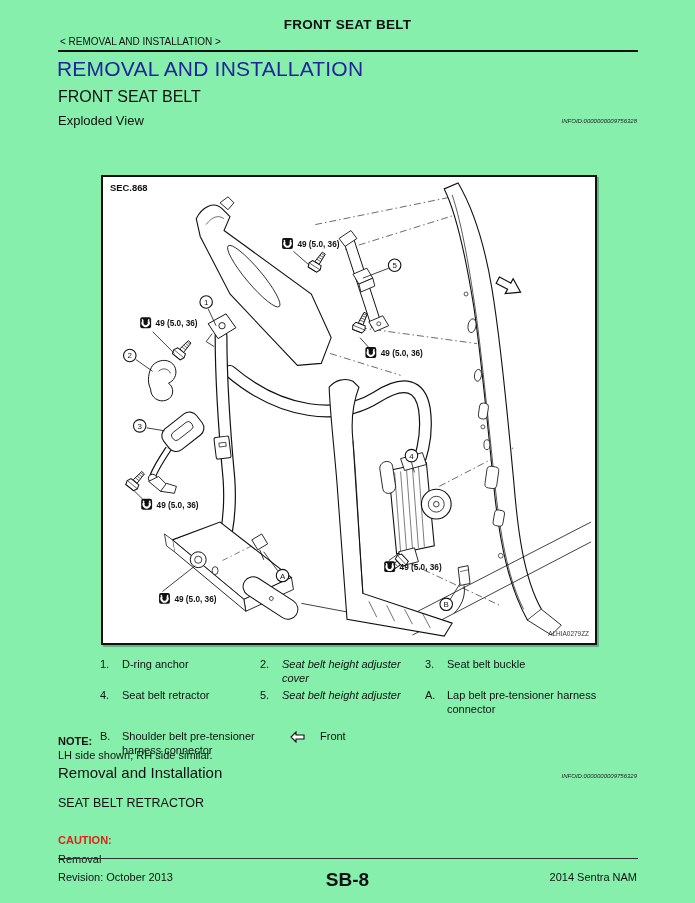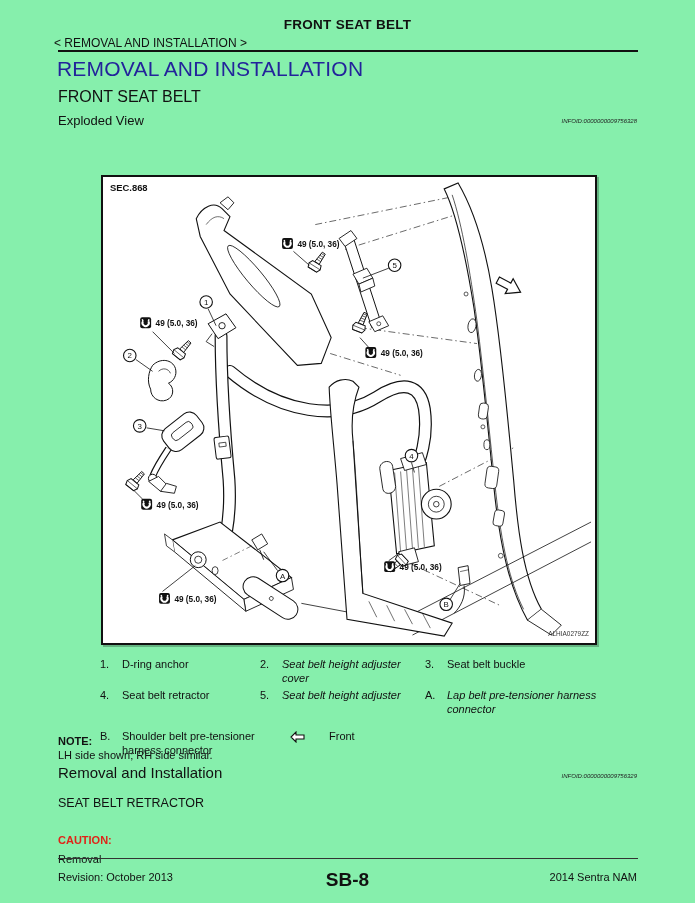--- a/index.html
+++ b/index.html
@@ -2,21 +2,21 @@
 <html><head>
 <meta charset="utf-8">
 <style>
   * { margin:0; padding:0; box-sizing:border-box; }
   html,body { background:#ffffff; }
   body { font-family:"Liberation Sans","DejaVu Sans",sans-serif; color:#111; }
   .page { position:relative; width:695px; height:903px; background:#86efac; overflow:hidden; }
 
   .doc-title { position:absolute; top:17px; left:0; width:695px; text-align:center;
                font-size:13.5px; font-weight:bold; letter-spacing:0.3px; }
-  .breadcrumb { position:absolute; top:36px; left:54px; font-size:12px; }
+  .breadcrumb { position:absolute; top:36px; left:60px; font-size:10px; }
   .rule-top { position:absolute; top:50px; left:58px; width:580px; height:2.4px; background:#111; }
 
   .sec-title { position:absolute; top:57px; left:57px; font-size:21px; color:#23239b; letter-spacing:0.2px; }
   .sec-head  { position:absolute; top:88px; left:58px; font-size:16px; }
   .sub-head  { position:absolute; top:113px; left:58px; font-size:13px; }
   .infoid    { position:absolute; font-size:6px; font-style:italic; color:#222; right:58px; }
   .infoid-1  { top:118px; }
   .infoid-2  { top:773px; }
 
   .diagram-box { position:absolute; top:175px; left:101px; width:496px; height:470px;
@@ -24,21 +24,21 @@
   .diagram-box svg { display:block; width:100%; height:100%; }
 
   .legend { position:absolute; left:100px; top:658px; width:537px; font-size:11px; line-height:13.5px; }
   .lg-row { display:flex; align-items:flex-start; }
   .lg-row + .lg-row { margin-top:4px; }
   .lg-row.last { margin-top:14px; }
   .lg-num { width:22px; flex:0 0 22px; }
   .lg-t1 { width:138px; flex:0 0 138px; }
   .lg-t2 { width:143px; flex:0 0 143px;font-style:italic; }
   .lg-t3 { width:188px; flex:0 0 188px; }
-  .lg-front { display:flex; align-items:center; gap:24px;text-align:right; }
+  .lg-front { display:flex; align-items:center; gap:15px;text-align:right; }
   .lg-front svg { display:block; }
 
   .note-label { position:absolute; left:58px; top:735px; font-size:11px; font-weight:bold; }
   .note-text  { position:absolute; left:58px; top:749px; font-size:11px; }
   .removal-title { position:absolute; left:58px; top:764px; font-size:15px; }
   .subsection { position:absolute; left:58px; top:796px; font-size:12.5px; }
   .step-head { position:absolute; left:58px; top:821px; font-size:11px;margin-top:32px; }
   .caution { position:absolute; left:58px; top:834px; font-size:11px; font-weight:bold; color:#e02318;text-align:center; }
 
   .rule-footer { position:absolute; left:58px; top:858px; width:580px; height:1px; background:#333; }
@@ -291,21 +291,21 @@
       <span class="lg-t2">Seat belt height adjuster cover</span>
       <span class="lg-num">3.</span>
       <span class="lg-t3">Seat belt buckle</span>
     </div>
     <div class="lg-row">
       <span class="lg-num">4.</span>
       <span class="lg-t1">Seat belt retractor</span>
       <span class="lg-num">5.</span>
       <span class="lg-t2">Seat belt height adjuster</span>
       <span class="lg-num">A.</span>
-      <span class="lg-t3" style="flex:0 0 168px;width:168px;font-style:italic;">Lap belt pre-tensioner harness connector</span>
+      <span class="lg-t3" style="flex:0 0 168px;width:168px;">Lap belt pre-tensioner harness connector</span>
     </div>
     <div class="lg-row last">
       <span class="lg-num">B.</span>
       <span class="lg-t1" style="flex:0 0 146px;width:146px;">Shoulder belt pre-tensioner harness connector</span>
       <span class="lg-num"></span>
       <span class="lg-front">
         <svg width="15" height="12" viewBox="0 0 15 12">
           <path d="M14,4 L6,4 L6,1 L1,6 L6,11 L6,8 L14,8 Z" fill="#fff" stroke="#111" stroke-width="1.1"></path>
         </svg>
         <span>Front</span>

